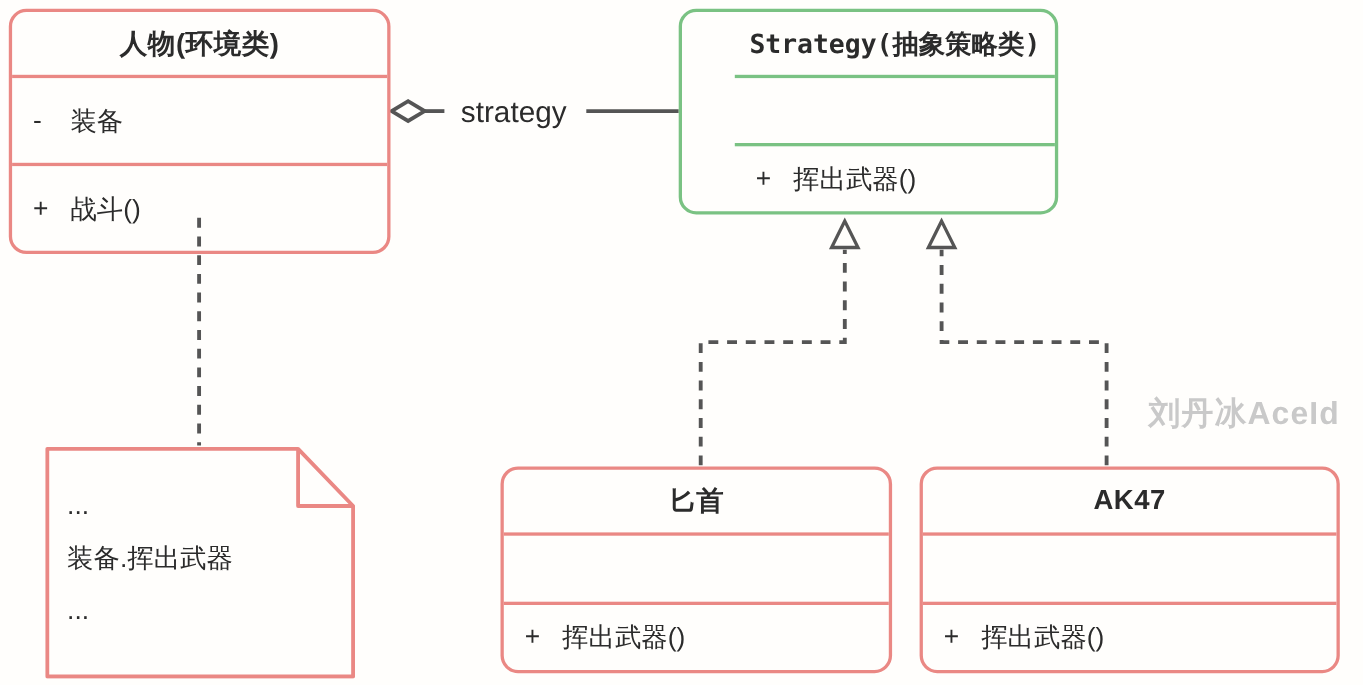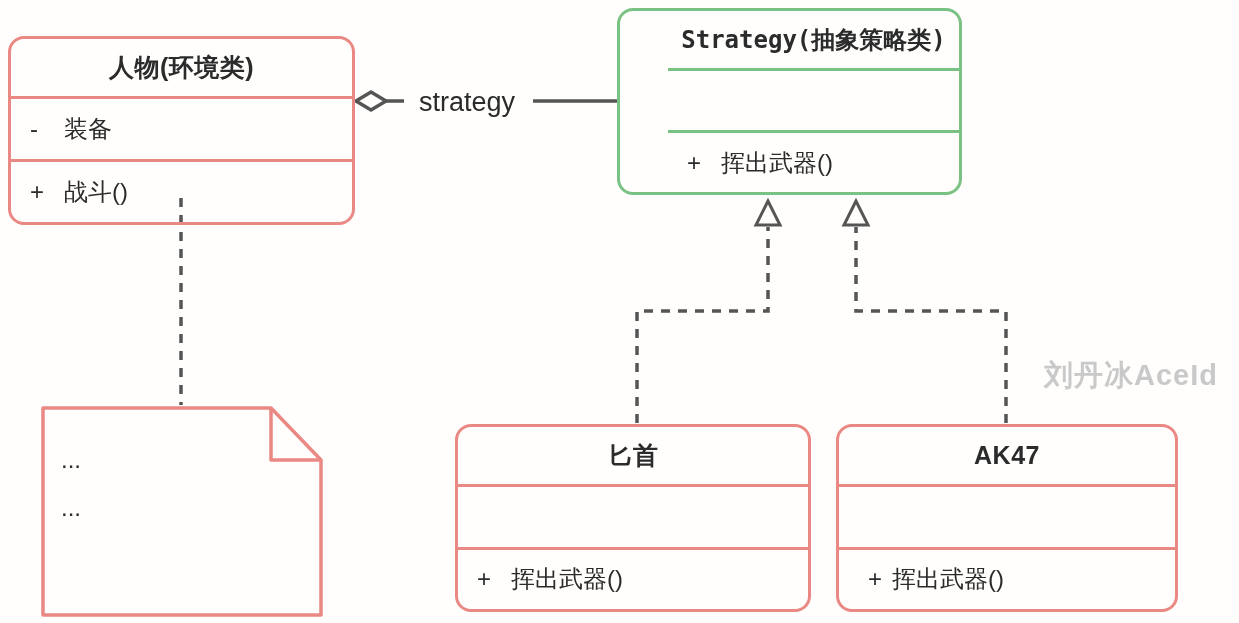--- a/index.html
+++ b/index.html
@@ -60,21 +60,21 @@
 
     <path d="M181,198 V405" fill="none" stroke="#555555" stroke-width="3.5" stroke-dasharray="9 8"></path>
 
     <path d="M637,423 V311 H768 V227" fill="none" stroke="#555555" stroke-width="3.5" stroke-dasharray="9 8"></path>
     <polygon points="768,201 756,225 780,225" fill="#fffefc" stroke="#555555" stroke-width="3"></polygon>
 
     <path d="M1006,423 V311 H856 V227" fill="none" stroke="#555555" stroke-width="3.5" stroke-dasharray="9 8"></path>
     <polygon points="856,201 844,225 868,225" fill="#fffefc" stroke="#555555" stroke-width="3"></polygon>
   </svg>
 
-  <div class="uml-class pink" style="left:8px; top:8px; width:347px; height:189px;margin-top:28px;">
+  <div class="uml-class pink" style="left:8px; top:8px; width:347px; height:223px;">
     <div class="uml-title">人物(环境类)</div>
     <div class="uml-row">
       <span class="sign">-</span>
       <span>装备</span>
     </div>
     <div class="uml-row">
       <span class="sign">+</span>
       <span>战斗()</span>
     </div>
   </div>
@@ -90,35 +90,36 @@
 
   <div class="uml-class pink" style="left:455px; top:424px; width:356px; height:188px;">
     <div class="uml-title">匕首</div>
     <div class="uml-row"></div>
     <div class="uml-row">
       <span class="sign">+</span>
       <span>挥出武器()</span>
     </div>
   </div>
 
-  <div class="uml-class pink" style="left:836px; top:424px; width:342px; height:188px;text-align:center;">
+  <div class="uml-class pink" style="left:836px; top:424px; width:382px; height:188px;">
     <div class="uml-title">AK47</div>
     <div class="uml-row"></div>
     <div class="uml-row">
       <span class="sign">+</span>
       <span>挥出武器()</span>
     </div>
   </div>
 
   <div class="note">
     <svg width="282" height="211" viewBox="0 0 282 211">
       <path d="M2,2 H230 L280,54 V209 H2 Z" fill="#fffefc" stroke="#ea8884" stroke-width="3.5" stroke-linejoin="round"></path>
       <path d="M230,2 V54 H280" fill="none" stroke="#ea8884" stroke-width="3.5" stroke-linejoin="round"></path>
     </svg>
     <div class="note-text">
       <div>...</div>
+      <div>装备.挥出武器</div>
       <div>...</div>
     </div>
   </div>
 
   <div class="watermark">刘丹冰AceId</div>
 
 </div>
 
 </body></html>

